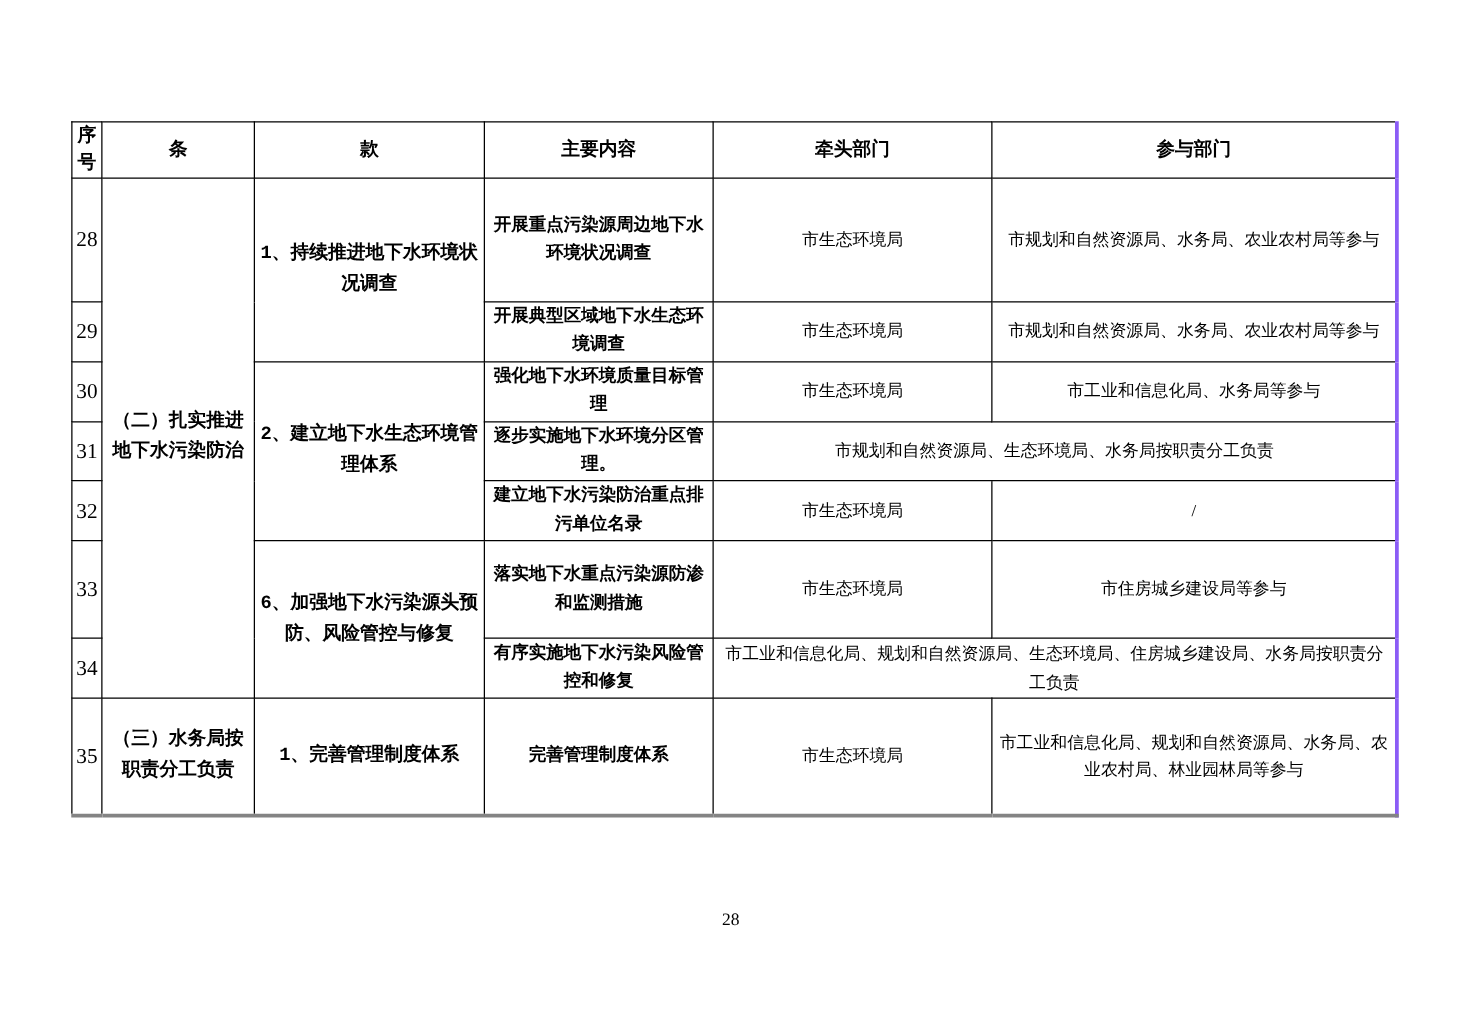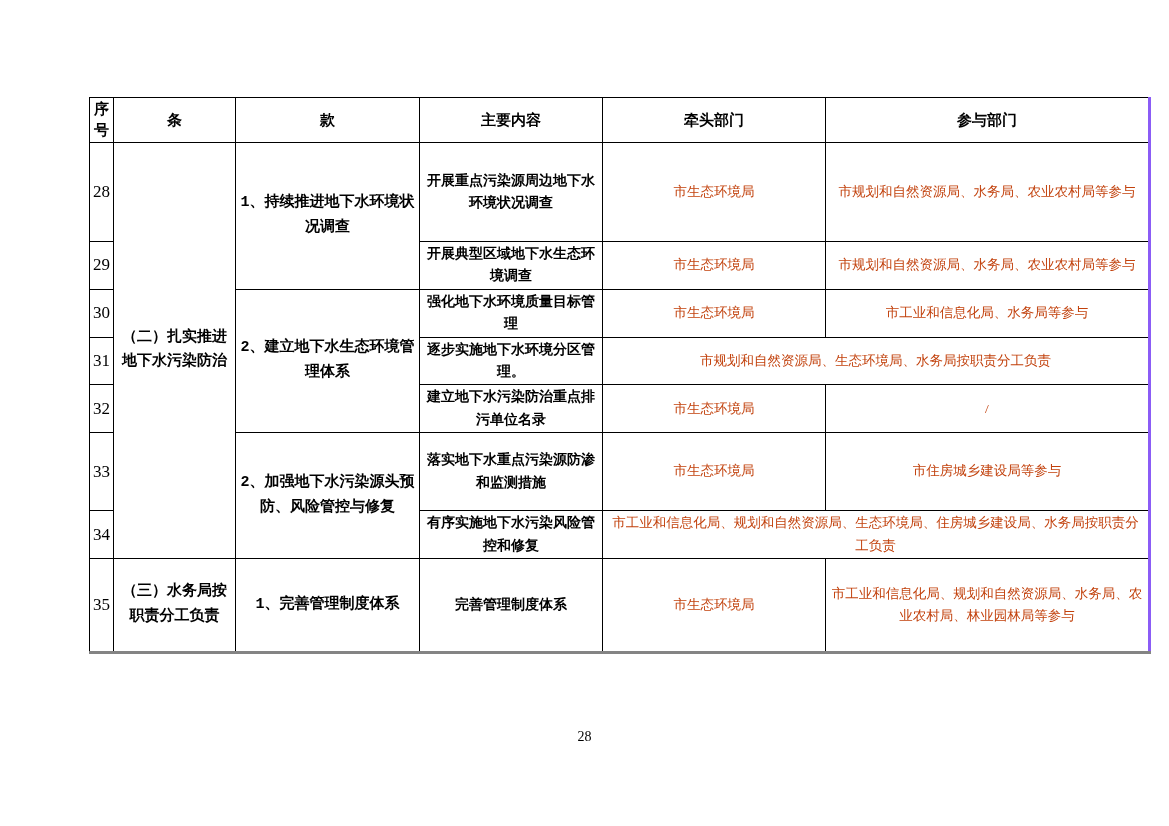--- a/index.html
+++ b/index.html
@@ -15,21 +15,20 @@
     color: #000000;
     overflow: hidden;
   }
   .doc-table {
     position: absolute;
     left: 57px;
     top: 97px;
     width: 1060px;
     border-collapse: collapse;
     table-layout: fixed;
-    margin-left: 32px;
   }
   .doc-table td, .doc-table th {
     border: 1px solid #000000;
     text-align: center;
     vertical-align: middle;
     padding: 1px 4px;
     overflow: hidden;
     word-break: break-all;
   }
   
@@ -61,21 +60,21 @@
     font-weight: bold;
     font-size: 14px;
     line-height: 1.6;
     text-align: center;
   }
   td.dept {
     font-family: "Liberation Serif", serif;
     font-weight: normal;
     font-size: 13.5px;
     line-height: 1.65;
-    color: #c2410c;
+    color: #000000;
   }
   
   tr.h-head { height: 44px; }
   tr.h-28 { height: 99px; }
   tr.h-29 { height: 38px; }
   tr.h-30 { height: 38px; }
   tr.h-31 { height: 37px; }
   tr.h-32 { height: 40px; }
   tr.h-33 { height: 78px; }
   tr.h-34 { height: 43px; }
@@ -146,21 +145,21 @@
 
     <tr class="h-32">
       <td class="num">32</td>
       <td class="content">建立地下水污染防治重点排污单位名录</td>
       <td class="dept">市生态环境局</td>
       <td class="dept">/</td>
     </tr>
 
     <tr class="h-33">
       <td class="num">33</td>
-      <td class="kuan" rowspan="2">2、加强地下水污染源头预防、风险管控与修复</td>
+      <td class="kuan" rowspan="2">6、加强地下水污染源头预防、风险管控与修复</td>
       <td class="content">落实地下水重点污染源防渗和监测措施</td>
       <td class="dept">市生态环境局</td>
       <td class="dept">市住房城乡建设局等参与</td>
     </tr>
 
     <tr class="h-34">
       <td class="num">34</td>
       <td class="content">有序实施地下水污染风险管控和修复</td>
       <td class="dept" colspan="2">市工业和信息化局、规划和自然资源局、生态环境局、住房城乡建设局、水务局按职责分工负责</td>
     </tr>

